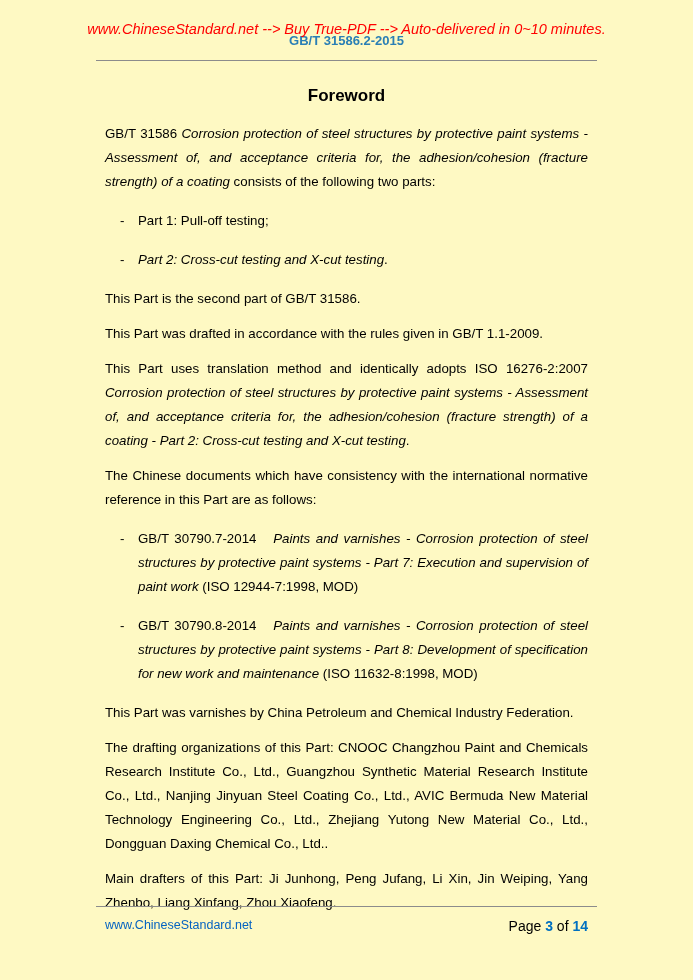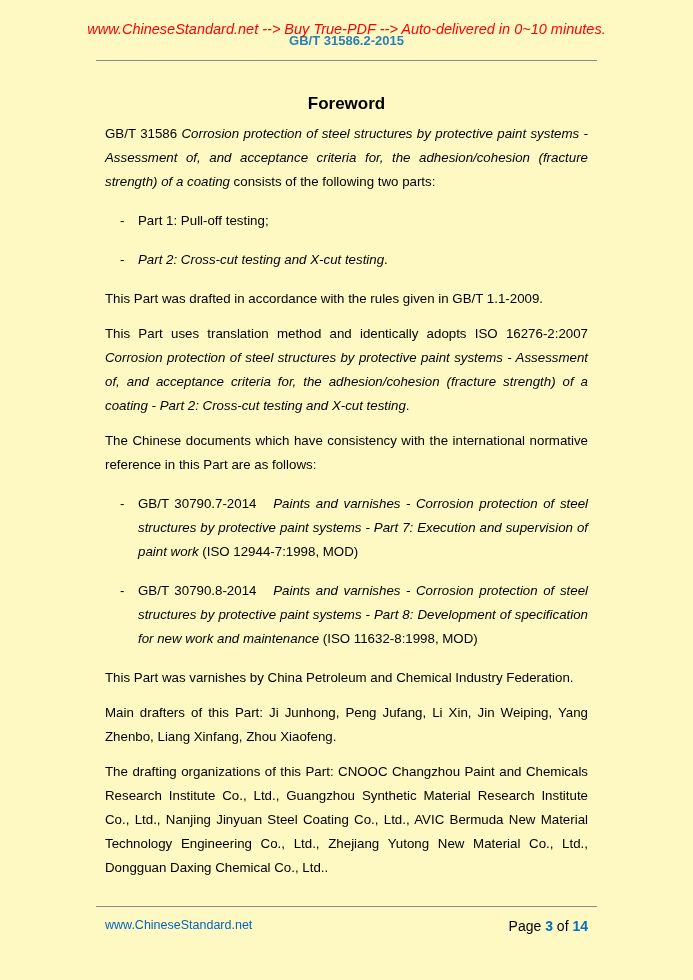--- a/index.html
+++ b/index.html
@@ -33,21 +33,21 @@
     font-style: italic;
   }
   .header-rule {
     position: absolute;
     top: 60px; left: 96px; right: 96px;
     border-top: 1px solid #8c8c8c;
   }
   
   .title {
     position: absolute;
-    top: 94px; left: 0; width: 100%;
+    top: 86px; left: 0; width: 100%;
     text-align: center;
     font-size: 17px;
     font-weight: bold;
     color: #000000;
   }
   
   .body {
     position: absolute;
     top: 122px;
     left: 105px;
@@ -115,43 +115,44 @@
     <div class="list-item">
       <span class="dash">-</span>
       <span class="li-text"><span>Part 1: Pull-off testing;</span></span>
     </div>
 
     <div class="list-item">
       <span class="dash">-</span>
       <span class="li-text"><span class="it">Part 2: Cross-cut testing and X-cut testing</span><span>.</span></span>
     </div>
 
+    <p class="para">This Part is the second part of GB/T 31586.</p>
 
     <p class="para">This Part was drafted in accordance with the rules given in GB/T 1.1-2009.</p>
 
     <p class="para"><span>This Part uses translation method and identically adopts ISO 16276-2:2007 </span><span class="it">Corrosion protection of steel structures by protective paint systems - Assessment of, and acceptance criteria for, the adhesion/cohesion (fracture strength) of a coating - Part 2: Cross-cut testing and X-cut testing</span><span>.</span></p>
 
     <p class="para">The Chinese documents which have consistency with the international normative reference in this Part are as follows:</p>
 
     <div class="list-item">
       <span class="dash">-</span>
       <span class="li-text"><span>GB/T 30790.7-2014&nbsp;&nbsp; </span><span class="it">Paints and varnishes - Corrosion protection of steel structures by protective paint systems - Part 7: Execution and supervision of paint work</span><span> (ISO 12944-7:1998, MOD)</span></span>
     </div>
 
     <div class="list-item">
       <span class="dash">-</span>
       <span class="li-text"><span>GB/T 30790.8-2014&nbsp;&nbsp; </span><span class="it">Paints and varnishes - Corrosion protection of steel structures by protective paint systems - Part 8: Development of specification for new work and maintenance</span><span> (ISO 11632-8:1998, MOD)</span></span>
     </div>
 
     <p class="para">This Part was varnishes by China Petroleum and Chemical Industry Federation.</p>
 
 
+    <p class="para">The drafting organizations of this Part: CNOOC Changzhou Paint and Chemicals Research Institute Co., Ltd., Guangzhou Synthetic Material Research Institute Co., Ltd., Nanjing Jinyuan Steel Coating Co., Ltd., AVIC Bermuda New Material Technology Engineering Co., Ltd., Zhejiang Yutong New Material Co., Ltd., Dongguan Daxing Chemical Co., Ltd..</p>
+
     <p class="para">Main drafters of this Part: Ji Junhong, Peng Jufang, Li Xin, Jin Weiping, Yang Zhenbo, Liang Xinfang, Zhou Xiaofeng.</p>
-
-    <p class="para">The drafting organizations of this Part: CNOOC Changzhou Paint and Chemicals Research Institute Co., Ltd., Guangzhou Synthetic Material Research Institute Co., Ltd., Nanjing Jinyuan Steel Coating Co., Ltd., AVIC Bermuda New Material Technology Engineering Co., Ltd., Zhejiang Yutong New Material Co., Ltd., Dongguan Daxing Chemical Co., Ltd..</p>
 
   </div>
 
   <div class="footer-rule"></div>
   <div class="footer-link">www.ChineseStandard.net</div>
   <div class="footer-page">
     <span>Page</span>
     <span class="num">3</span>
     <span>of</span>
     <span class="num">14</span>

